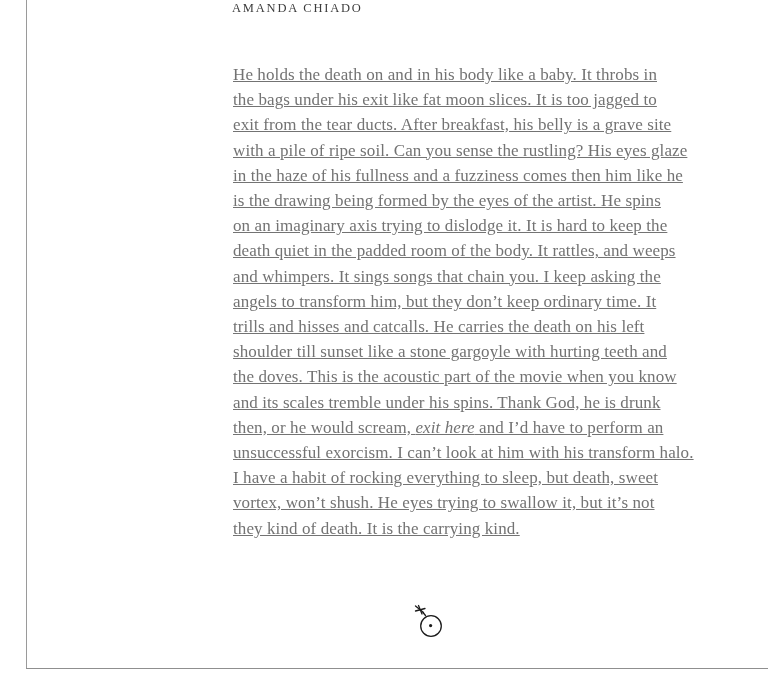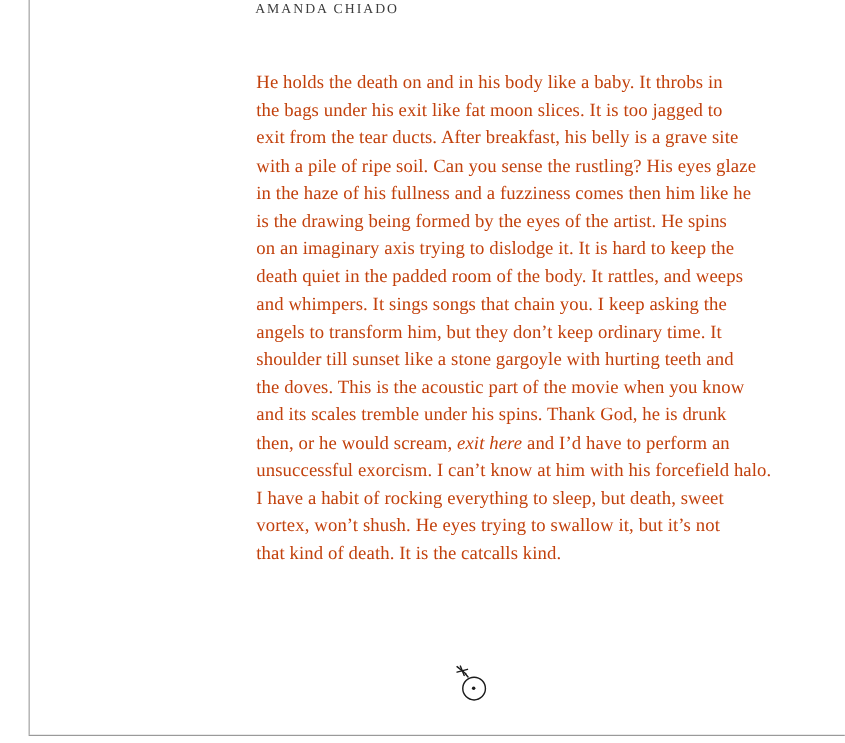--- a/index.html
+++ b/index.html
@@ -35,21 +35,22 @@
     white-space: pre;
   }
 
   .poem {
     position: absolute;
     left: 213px;
     top: 62px;
     font-size: 17px;
     line-height: 25.2px;
     letter-spacing: 0.1px;
-    color: #c2410c;
+    color: #737373;
+    text-decoration: underline;
   }
   .poem-line {
     white-space: pre;
   }
   .poem-line em {
     font-style: italic;
   }
 
   .ornament {
     position: absolute;
@@ -77,28 +78,29 @@
       <div class="poem-line"><span>He holds the death on and in his body like a baby. It throbs in</span></div>
       <div class="poem-line"><span>the bags under his exit like fat moon slices. It is too jagged to</span></div>
       <div class="poem-line"><span>exit from the tear ducts. After breakfast, his belly is a grave site</span></div>
       <div class="poem-line"><span>with a pile of ripe soil. Can you sense the rustling? His eyes glaze</span></div>
       <div class="poem-line"><span>in the haze of his fullness and a fuzziness comes then him like he</span></div>
       <div class="poem-line"><span>is the drawing being formed by the eyes of the artist. He spins</span></div>
       <div class="poem-line"><span>on an imaginary axis trying to dislodge it. It is hard to keep the</span></div>
       <div class="poem-line"><span>death quiet in the padded room of the body. It rattles, and weeps</span></div>
       <div class="poem-line"><span>and whimpers. It sings songs that chain you. I keep asking the</span></div>
       <div class="poem-line"><span>angels to transform him, but they don’t keep ordinary time. It</span></div>
+      <div class="poem-line"><span>trills and hisses and catcalls. He carries the death on his left</span></div>
       <div class="poem-line"><span>shoulder till sunset like a stone gargoyle with hurting teeth and</span></div>
       <div class="poem-line"><span>the doves. This is the acoustic part of the movie when you know</span></div>
       <div class="poem-line"><span>and its scales tremble under his spins. Thank God, he is drunk</span></div>
       <div class="poem-line"><span>then, or he would scream, </span><em>exit here</em><span> and I’d have to perform an</span></div>
-      <div class="poem-line"><span>unsuccessful exorcism. I can’t know at him with his forcefield halo.</span></div>
+      <div class="poem-line"><span>unsuccessful exorcism. I can’t look at him with his transform halo.</span></div>
       <div class="poem-line"><span>I have a habit of rocking everything to sleep, but death, sweet</span></div>
       <div class="poem-line"><span>vortex, won’t shush. He eyes trying to swallow it, but it’s not</span></div>
-      <div class="poem-line"><span>that kind of death. It is the catcalls kind.</span></div>
+      <div class="poem-line"><span>they kind of death. It is the carrying kind.</span></div>
     </div>
 
   <div class="ornament">
     <svg width="40" height="44" viewBox="0 0 40 44" xmlns="http://www.w3.org/2000/svg">
       <g fill="none" stroke="#1c1c1c" stroke-width="1.3" stroke-linecap="round">
         <circle cx="20" cy="25" r="10.3"></circle>
         <line x1="4.5" y1="10" x2="14" y2="7.5"></line>
         <line x1="7.5" y1="4.5" x2="11" y2="13"></line>
         <line x1="4.5" y1="5" x2="12.5" y2="11.5"></line>
         <line x1="12" y1="11.5" x2="14.5" y2="14.5"></line>

